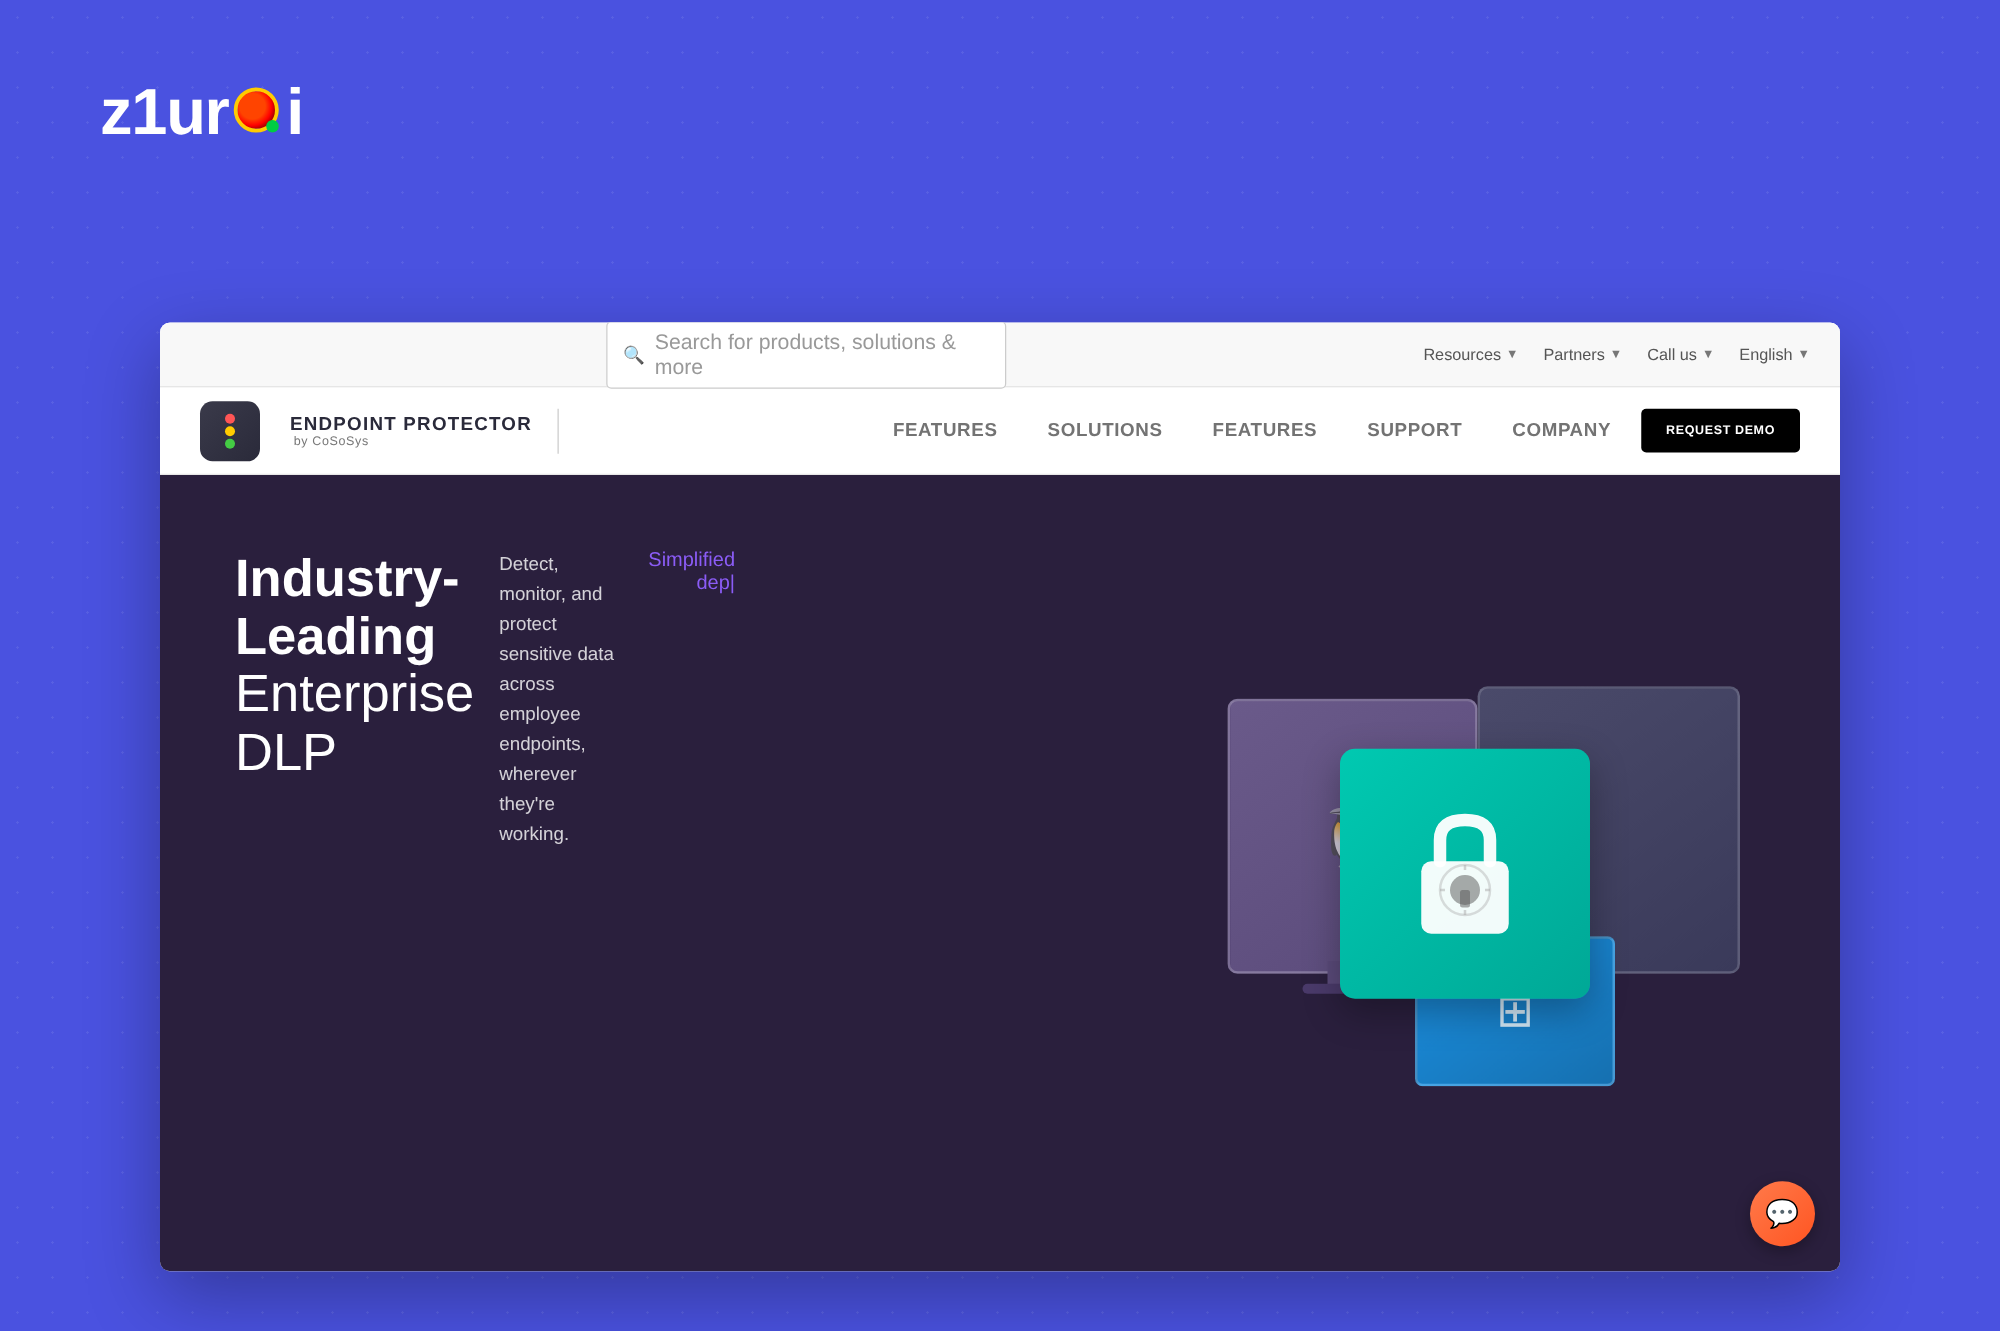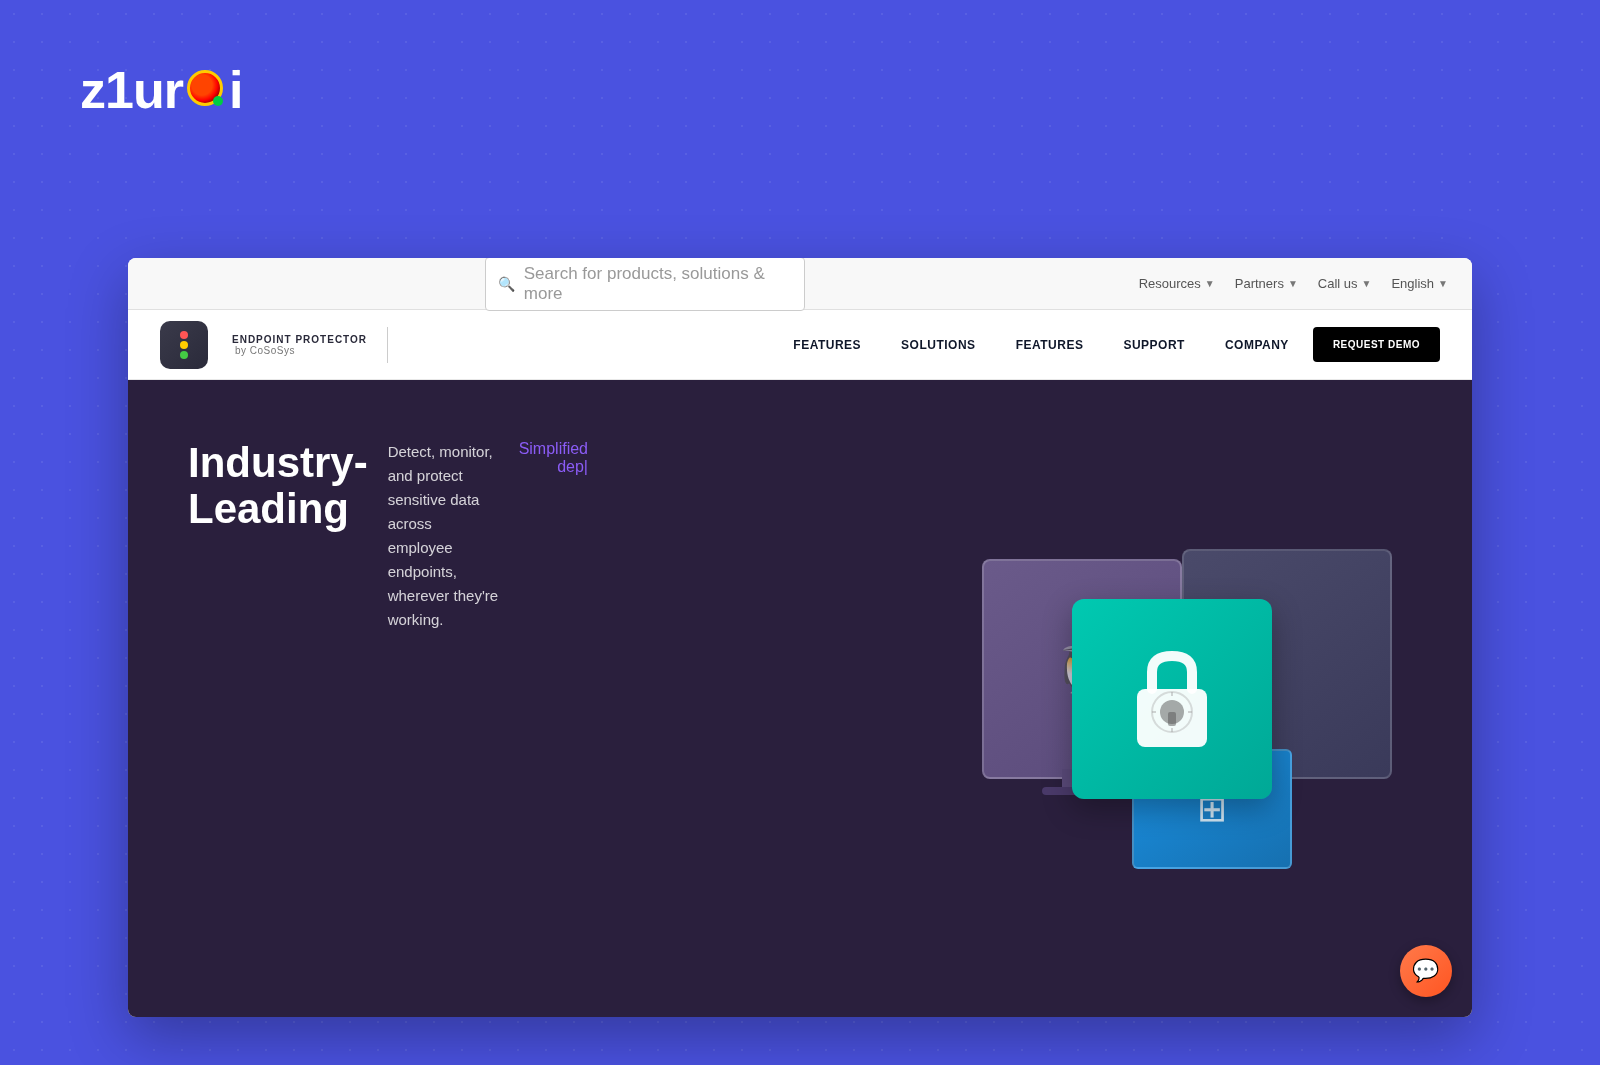--- a/index.html
+++ b/index.html
@@ -153,21 +153,21 @@
     }
     .tl-red { background: #ff5555; }
     .tl-yellow { background: #ffcc00; }
     .tl-green { background: #44cc44; }
 
     .ep-text-area {
       display: flex;
       flex-direction: column;
     }
     .ep-title {
-      font-size: 10px;
+      font-size: 15px;
       font-weight: 700;
       color: #2a2a3a;
       letter-spacing: 1px;
       padding-left: 12px;
     }
     .ep-subtitle {
       font-size: 10px;
       color: #777;
       letter-spacing: 0.5px;
       padding-left: 15px;
@@ -178,23 +178,23 @@
       background: #ccc;
       margin: 0 8px;
     }
 
     .main-nav-links {
       display: flex;
       align-items: center;
       gap: 8px;
     }
     .nav-link {
-      font-size: 12px;
+      font-size: 15px;
       font-weight: 600;
-      color: #0f172a;
+      color: #737373;
       padding: 8px 16px;
       cursor: pointer;
       letter-spacing: 0.5px;
     }
     .request-demo-btn {
       background: #000000;
       color: white;
       font-size: 10px;
       font-weight: 700;
       padding: 12px 20px;
@@ -447,20 +447,21 @@
       <span class="nav-link">SUPPORT</span>
       <span class="nav-link">COMPANY</span>
       <button class="request-demo-btn">REQUEST DEMO</button>
     </div>
   </div>
 
   <div class="hero">
     <div class="hero-content">
       <div>
         <div class="hero-title-bold">Industry-Leading</div>
+        <div class="hero-title-normal">Enterprise DLP</div>
       </div>
       <p class="hero-description">Detect, monitor, and protect sensitive data across employee endpoints, wherever they're working.</p>
       <div class="hero-cta-text">Simplified dep|</div>
     </div>
 
     <div class="hero-illustration">
       <div class="devices-container">
 
         <div class="monitor-linux">
           <span class="linux-tux">🐧</span>

